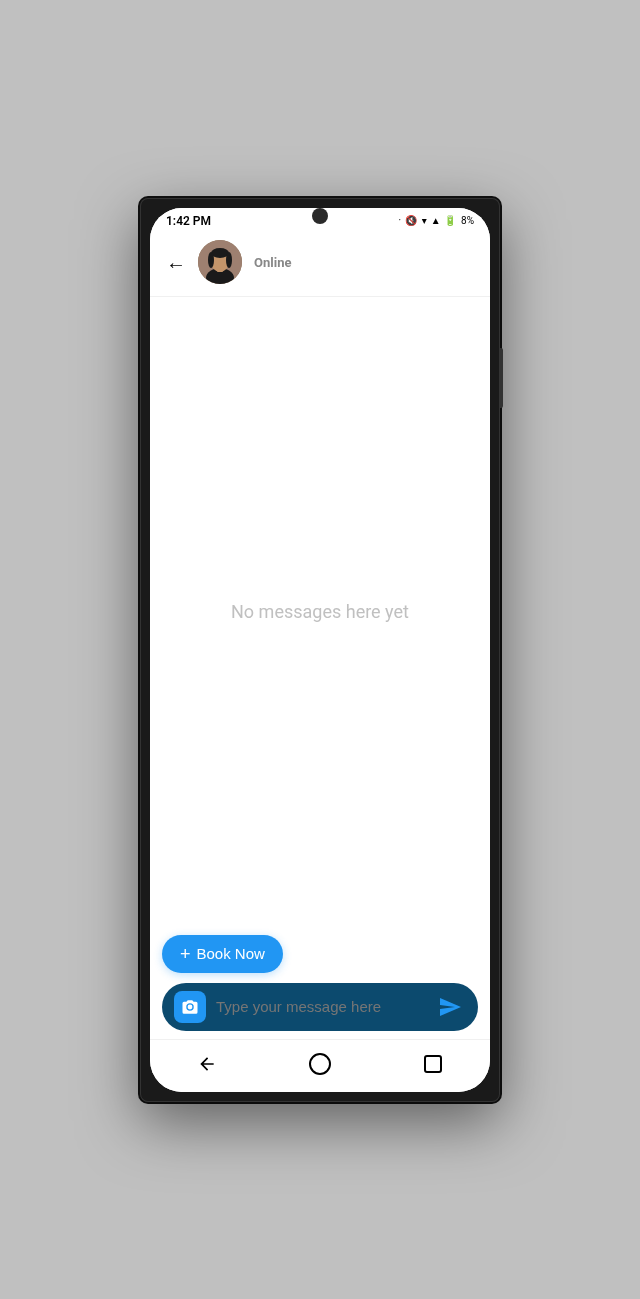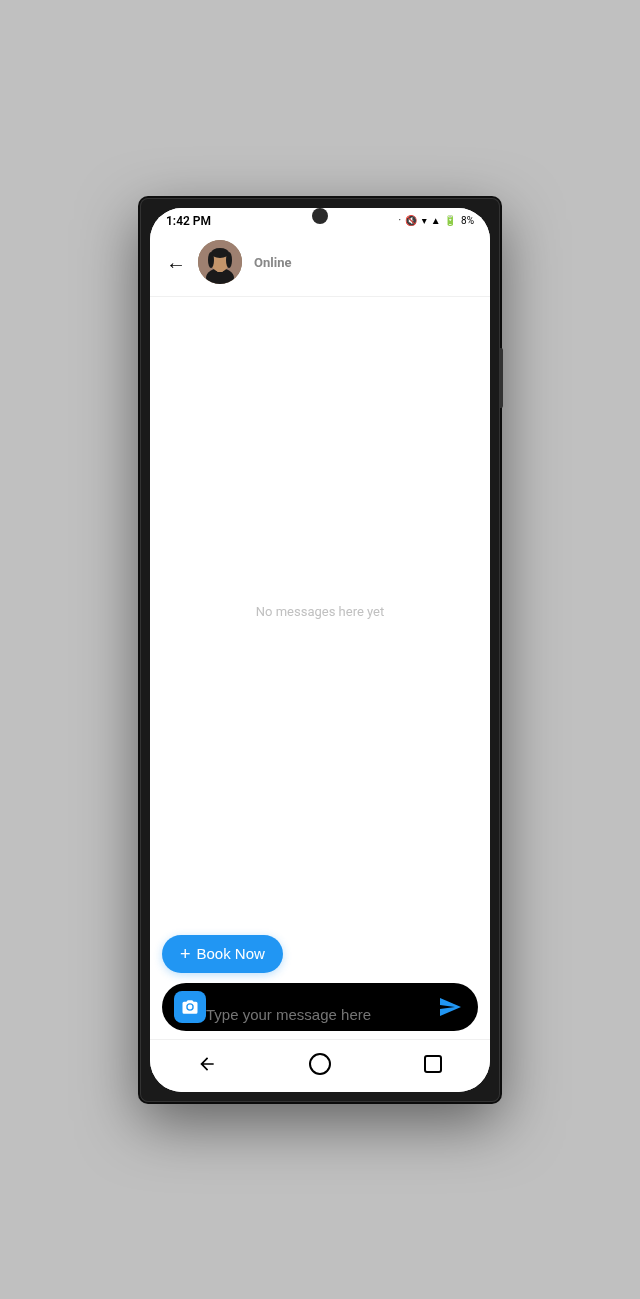--- a/index.html
+++ b/index.html
@@ -143,21 +143,21 @@
     .chat-area {
       flex: 1;
       background: #ffffff;
       display: flex;
       align-items: center;
       justify-content: center;
       overflow-y: auto;
     }
 
     .empty-message {
-      font-size: 13px;
+      font-size: 18px;
       color: #c0c0c0;
     }
 
     
     .bottom-area {
       background: #ffffff;
       padding: 8px 12px;
       flex-shrink: 0;
     }
 
@@ -179,24 +179,25 @@
 
     .book-now-btn .plus-icon {
       font-size: 18px;
       font-weight: 400;
       line-height: 1;
     }
 
     
     .message-input-row {
       display: flex;
-      align-items: flex-end;
-      background: #000000;
+      align-items: center;
+      background: #0c4a6e;
       border-radius: 28px;
       padding: 8px 12px;
+      gap: 10px;
     }
 
     .camera-icon-btn {
       width: 32px;
       height: 32px;
       background: #2196F3;
       border-radius: 8px;
       display: flex;
       align-items: center;
       justify-content: center;

